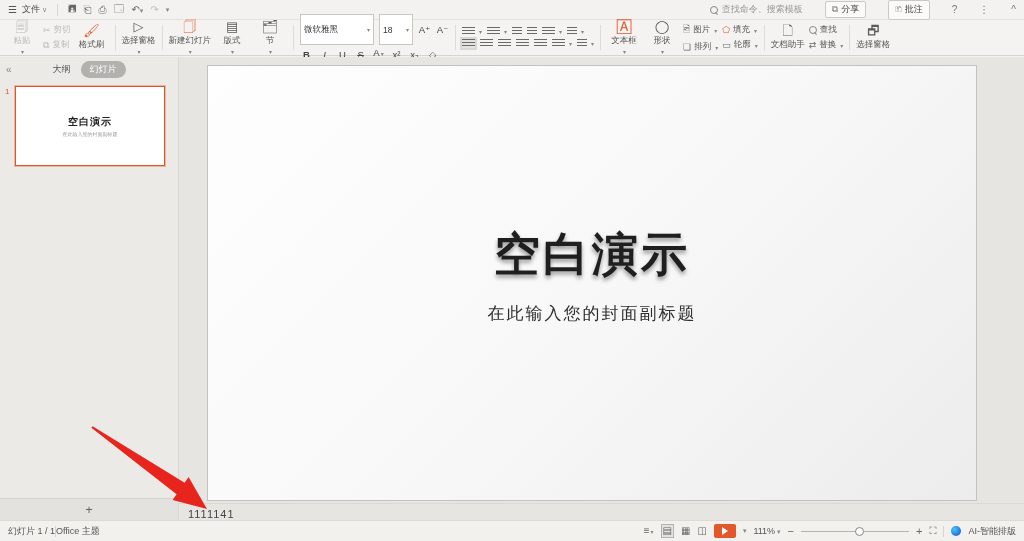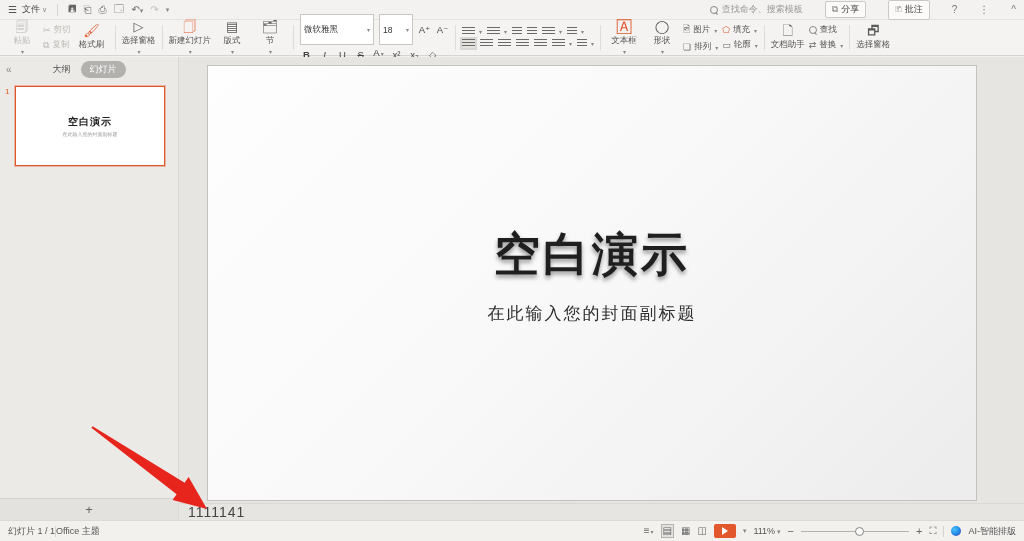--- a/index.html
+++ b/index.html
@@ -83,21 +83,21 @@
 
   .editor { flex:1; background:#e7e5e2; display:flex; flex-direction:column; overflow:hidden; }
   .slide-wrap { height:447px; position:relative; }
   .slide { position:absolute; left:28px; top:8px; width:770px; height:436px;
     background:linear-gradient(135deg,#fefefe 0%,#f8f8f8 50%,#ececec 100%);
     border:1px solid #c4c2bf; display:flex; flex-direction:column; align-items:center; }
   .slide-title { margin-top:158px; font-size:46px; font-weight:bold; color:#1f1f1f; letter-spacing:3px;
     text-shadow:0 3px 4px rgba(0,0,0,.4); }
   .slide-sub { margin-top:16px; font-size:17px; color:#2e2e2e; letter-spacing:2px; }
   .notes-strip { height:17px; display:flex; align-items:flex-end; padding-left:9px;
-    font-size:14px; color:#444; border-top:1px solid #dbd9d6; letter-spacing:1px; }
+    font-size:11px; color:#444; border-top:1px solid #dbd9d6; letter-spacing:1px; }
 
   
   .statusbar { position:absolute; left:0; right:0; bottom:0; height:21px; background:#f2f1ee;
     border-top:1px solid #dcdad6; display:flex; align-items:center; padding:0 8px;
     font-size:9px; color:#555; }
   .sb-left { display:flex; align-items:center; gap:0; }
   .sb-sep { width:1px; height:11px; background:#d5d3cf; }
   .sb-right { margin-left:auto; display:flex; align-items:center; gap:7px; }
   .viewic { font-size:10px; color:#666; line-height:12px; }
   .viewic.sel { border:1px solid #b5b3af; background:#e4e2de; padding:0 1px; }

